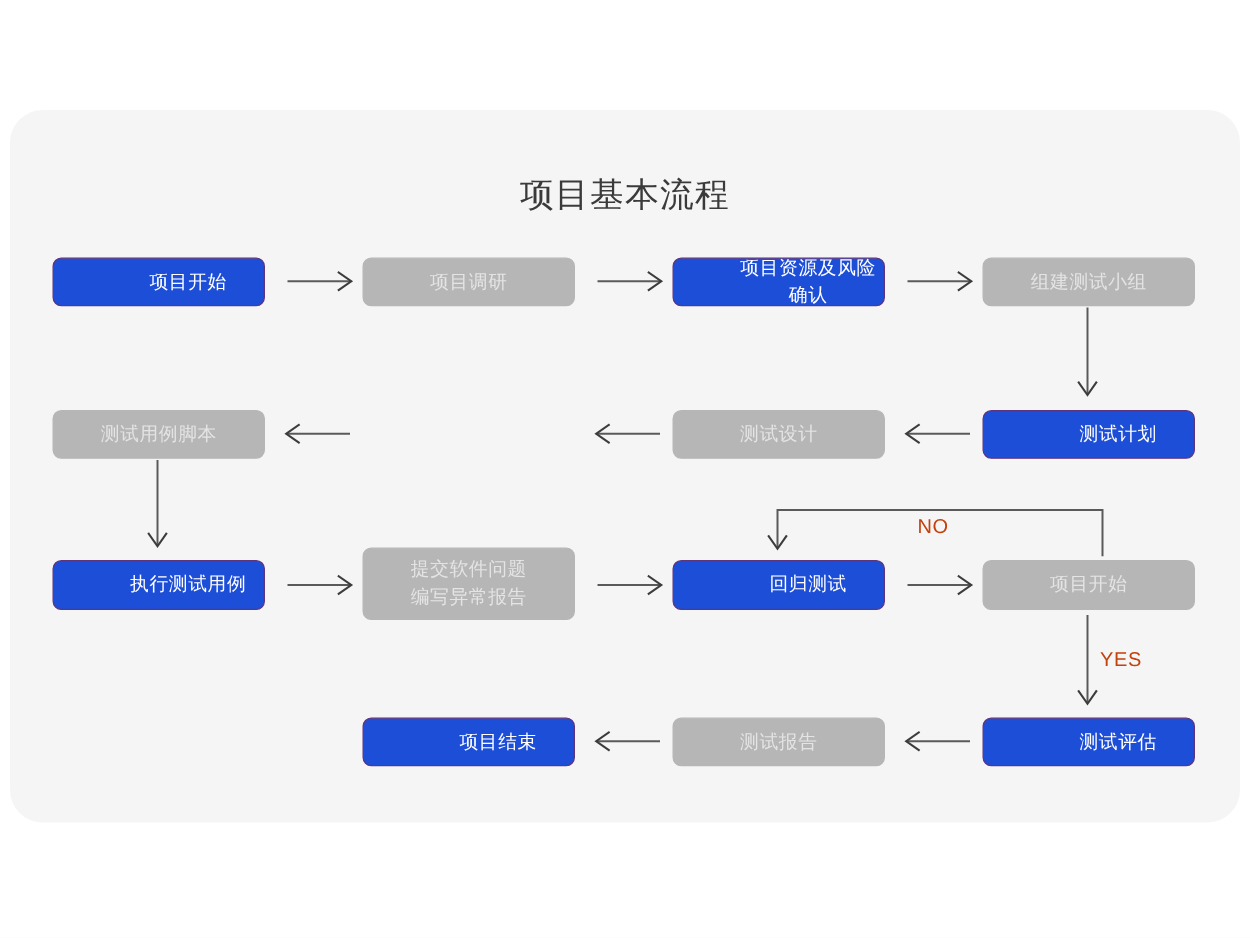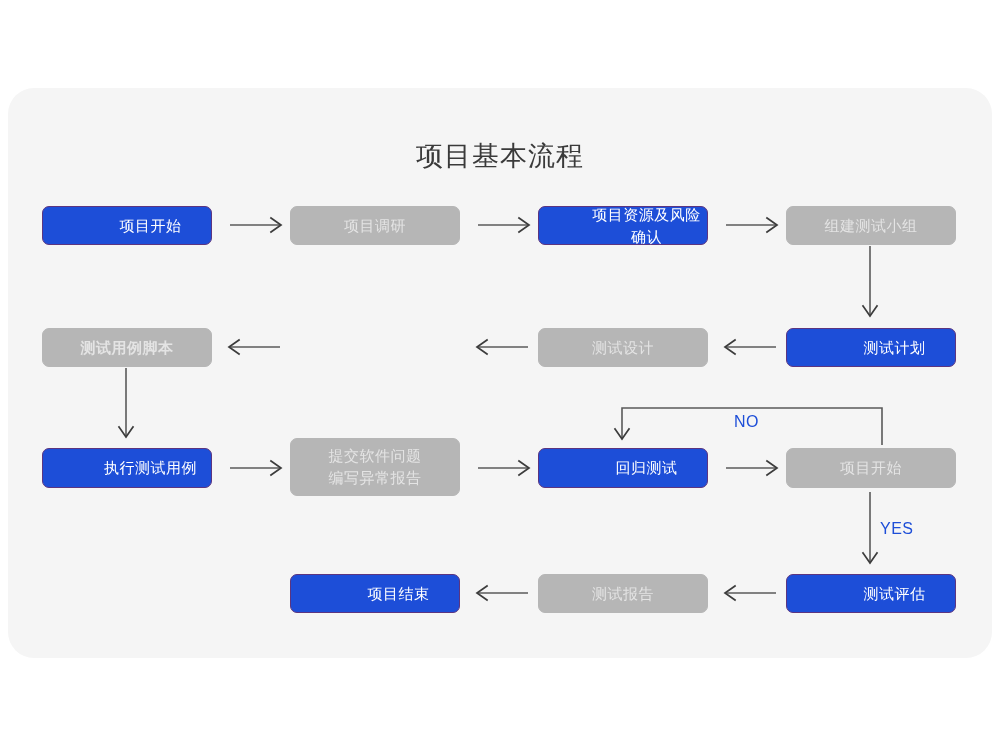--- a/index.html
+++ b/index.html
@@ -69,21 +69,21 @@
 
   .node.gray {
     background: #b6b6b6;
     border: 1.5px solid #b6b6b6;
     color: #e4e4e4;
   }
 
   .edge-label {
     position: absolute;
     font-size: 16px;
-    color: #1d4ed8;
+    color: #c2410c;
     letter-spacing: 0.5px;
     user-select: none;
   }
 
   svg.wires {
     position: absolute;
     left: 0;
     top: 0;
     width: 1000px;
     height: 750px;
@@ -194,21 +194,21 @@
     <div class="edge-label" style="left:872px; top:432px;">YES</div>
 
     <div class="node purple" style="left:34px; top:118px; width:170px; height:39px;">项目开始</div>
 
     <div class="node gray" style="left:282px; top:118px; width:170px; height:39px;">项目调研</div>
 
     <div class="node purple" style="left:530px; top:118px; width:170px; height:39px;">项目资源及风险确认</div>
 
     <div class="node gray" style="left:778px; top:118px; width:170px; height:39px;">组建测试小组</div>
 
-    <div class="node gray" style="left:34px; top:240px; width:170px; height:39px;font-weight:bold;">测试用例脚本</div>
+    <div class="node gray" style="left:34px; top:240px; width:170px; height:39px;">测试用例脚本</div>
 
 
     <div class="node gray" style="left:530px; top:240px; width:170px; height:39px;">测试设计</div>
 
     <div class="node purple" style="left:778px; top:240px; width:170px; height:39px;">测试计划</div>
 
     <div class="node purple" style="left:34px; top:360px; width:170px; height:40px;">执行测试用例</div>
 
     <div class="node gray" style="left:282px; top:350px; width:170px; height:58px;">提交软件问题
 编写异常报告</div>

